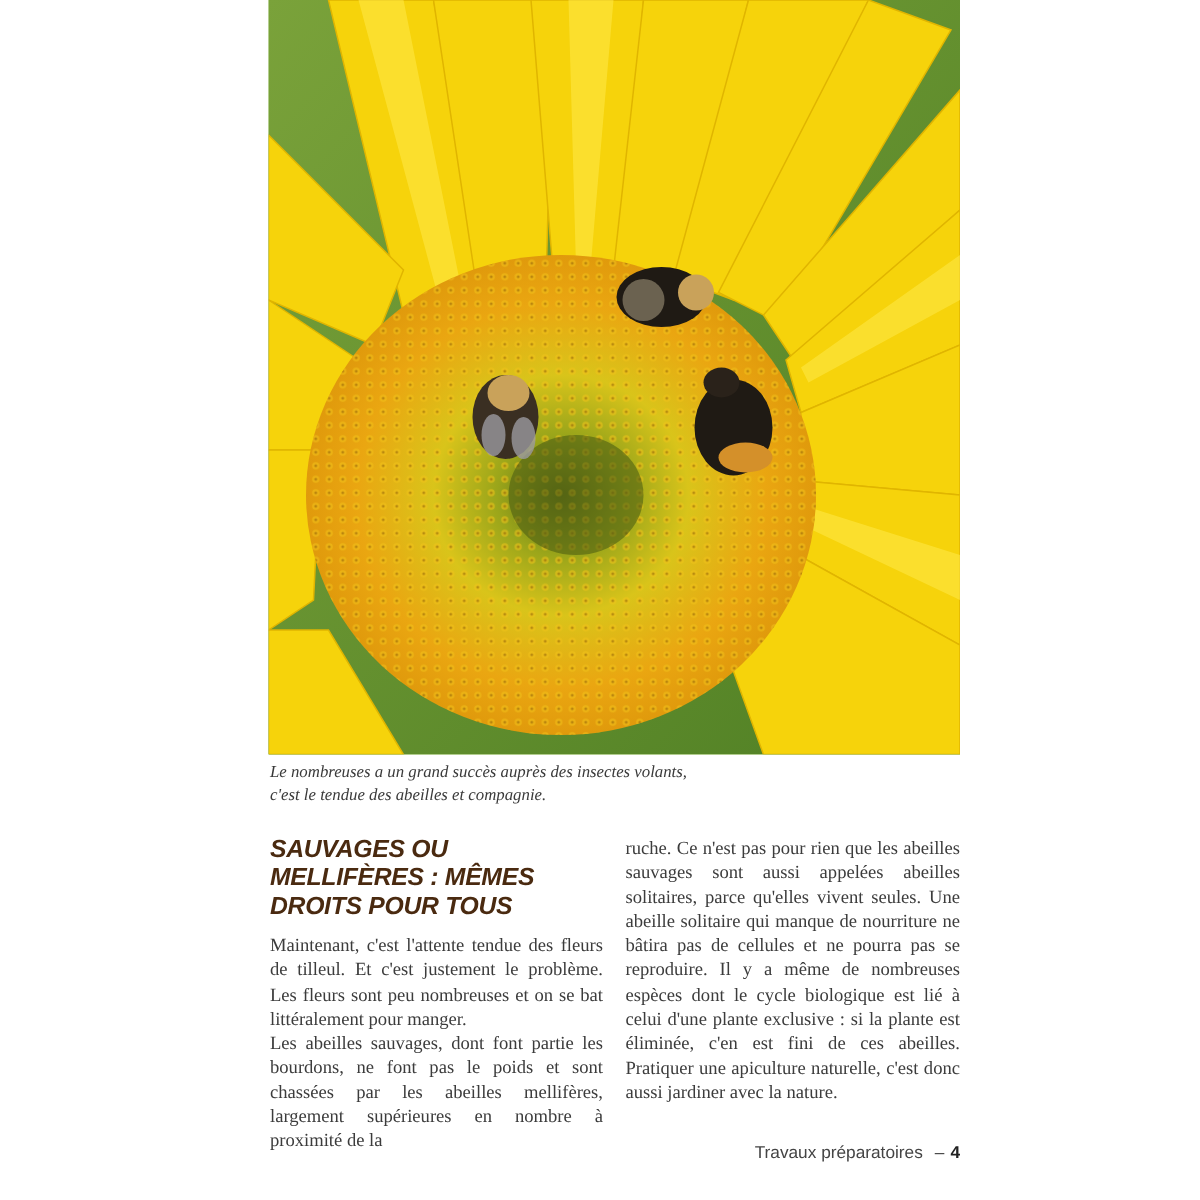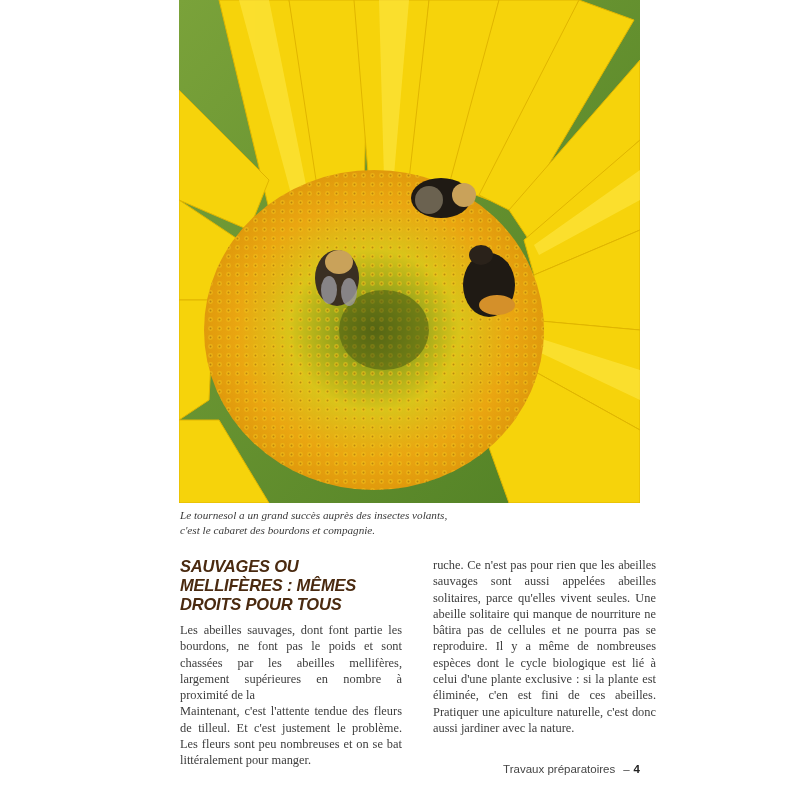--- a/index.html
+++ b/index.html
@@ -5,21 +5,21 @@
   html, body { margin: 0; padding: 0; background: #ffffff; }
   body { width: 800px; height: 800px; position: relative; overflow: hidden; font-family: "Liberation Sans", sans-serif; }
   .page { position: absolute; left: 0; top: 0; width: 800px; height: 800px; background: #fff; }
 
   .photo { position: absolute; left: 179px; top: 0; width: 461px; height: 503px; overflow: hidden; background: #7fae3a; }
   .photo svg { display: block; width: 100%; height: 100%; }
 
   .caption { position: absolute; left: 180px; top: 508px; width: 460px; font-family: "Liberation Serif", serif; font-style: italic; font-size: 11.2px; line-height: 15px; color: #3a3a3a; }
 
   .col-left { position: absolute; left: 180px; top: 557px; width: 222px; }
-  .col-right { position: absolute; left: 417px; top: 557px; width: 223px; margin-left: 16px; }
+  .col-right { position: absolute; left: 417px; top: 557px; width: 223px; }
 
   .heading { margin: 0 0 8px 0; font-family: "Liberation Sans", sans-serif; font-weight: bold; font-size: 16.5px; line-height: 19px; color: #4a2a10; letter-spacing: -0.2px; text-transform: uppercase; font-style: italic; }
 
   .body-text { margin: 0; font-family: "Liberation Serif", serif; font-size: 12.4px; line-height: 16.3px; color: #3c3c3c; text-align: justify; hyphens: auto; }
   .body-text + .body-text { margin-top: 0; }
 
   .footer { position: absolute; right: 160px; top: 763px; font-family: Liberation Sans, sans-serif; font-size: 11.5px; color: #444; white-space: nowrap; }
   .footer .sep { margin: 0 4px 0 8px; }
   .footer .page-num { font-weight: bold; color: #222; }
 </style>
@@ -90,28 +90,28 @@
       </g>
       <g>
         <ellipse cx="310" cy="285" rx="26" ry="32" fill="#1f1a14"></ellipse>
         <ellipse cx="318" cy="305" rx="18" ry="10" fill="#d4902a"></ellipse>
         <ellipse cx="302" cy="255" rx="12" ry="10" fill="#2a221a"></ellipse>
       </g>
     </svg>
   </div>
 
   <div class="caption">
-    <div>Le tournesol a un grand succès auprès des insectes volants,</div>
-    <div>c'est le cabaret des bourdons et compagnie.</div>
+    <div>Le nombreuses a un grand succès auprès des insectes volants,</div>
+    <div>c'est le tendue des abeilles et compagnie.</div>
   </div>
 
   <div class="col-left">
     <h2 class="heading">SAUVAGES OU MELLIFÈRES : MÊMES DROITS POUR TOUS</h2>
+    <p class="body-text">Maintenant, c'est l'attente tendue des fleurs de tilleul. Et c'est justement le problème. Les fleurs sont peu nombreuses et on se bat littéralement pour manger.</p>
     <p class="body-text">Les abeilles sauvages, dont font partie les bourdons, ne font pas le poids et sont chassées par les abeilles mellifères, largement supérieures en nombre à proximité de la</p>
-    <p class="body-text">Maintenant, c'est l'attente tendue des fleurs de tilleul. Et c'est justement le problème. Les fleurs sont peu nombreuses et on se bat littéralement pour manger.</p>
   </div>
 
   <div class="col-right">
     <p class="body-text">ruche. Ce n'est pas pour rien que les abeilles sauvages sont aussi appelées abeilles solitaires, parce qu'elles vivent seules. Une abeille solitaire qui manque de nourriture ne bâtira pas de cellules et ne pourra pas se reproduire. Il y a même de nombreuses espèces dont le cycle biologique est lié à celui d'une plante exclusive : si la plante est éliminée, c'en est fini de ces abeilles. Pratiquer une apiculture naturelle, c'est donc aussi jardiner avec la nature.</p>
   </div>
 
   <div class="footer">
     <span>Travaux préparatoires</span><span class="sep">–</span><span class="page-num">4</span>
   </div>
 

